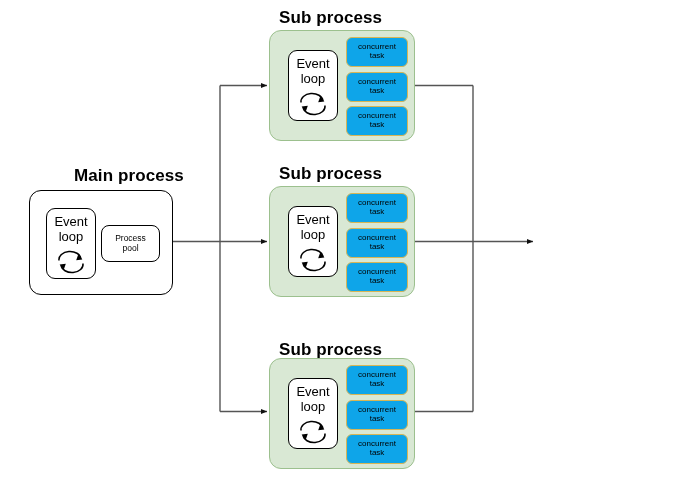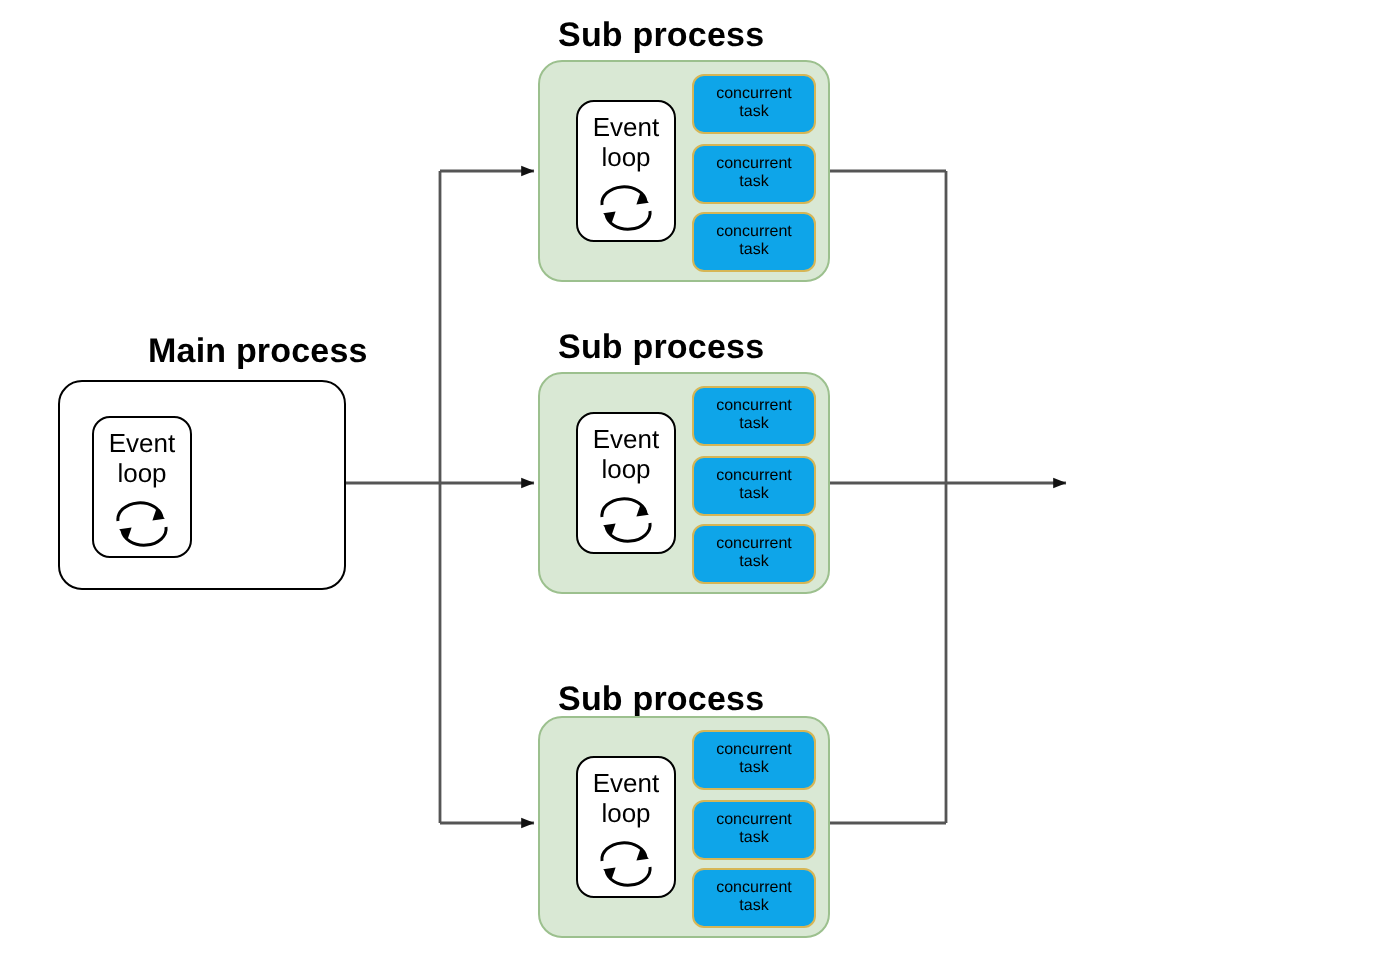--- a/index.html
+++ b/index.html
@@ -211,20 +211,26 @@
       <div>loop</div>
     </div>
     <svg class="loop-icon" viewBox="0 0 34 30">
       <path d="M5,13.5 A11,8.2 0 0 1 27,11.8" fill="none" stroke="#000" stroke-width="1.5"></path>
       <path d="M24.2,7.4 L28.4,12.4 L22.2,13.2 z" fill="#000"></path>
       <path d="M29,16.5 A11,8.2 0 0 1 7,18.2" fill="none" stroke="#000" stroke-width="1.5"></path>
       <path d="M9.8,22.6 L5.6,17.6 L11.8,16.8 z" fill="#000"></path>
     </svg>
   </div>
 
+  <div id="process-pool-box" class="node plain-box">
+    <div class="pool-text">
+      <div>Process</div>
+      <div>pool</div>
+    </div>
+  </div>
 
   <div class="group-label" style="left:279px; top:8px;">Sub process</div>
 
   <div class="subprocess-group" style="left:269px; top:30px;">
     <div class="sub-event-loop">
       <div class="el-text">
         <div>Event</div>
         <div>loop</div>
       </div>
       <svg class="loop-icon" viewBox="0 0 34 30">

